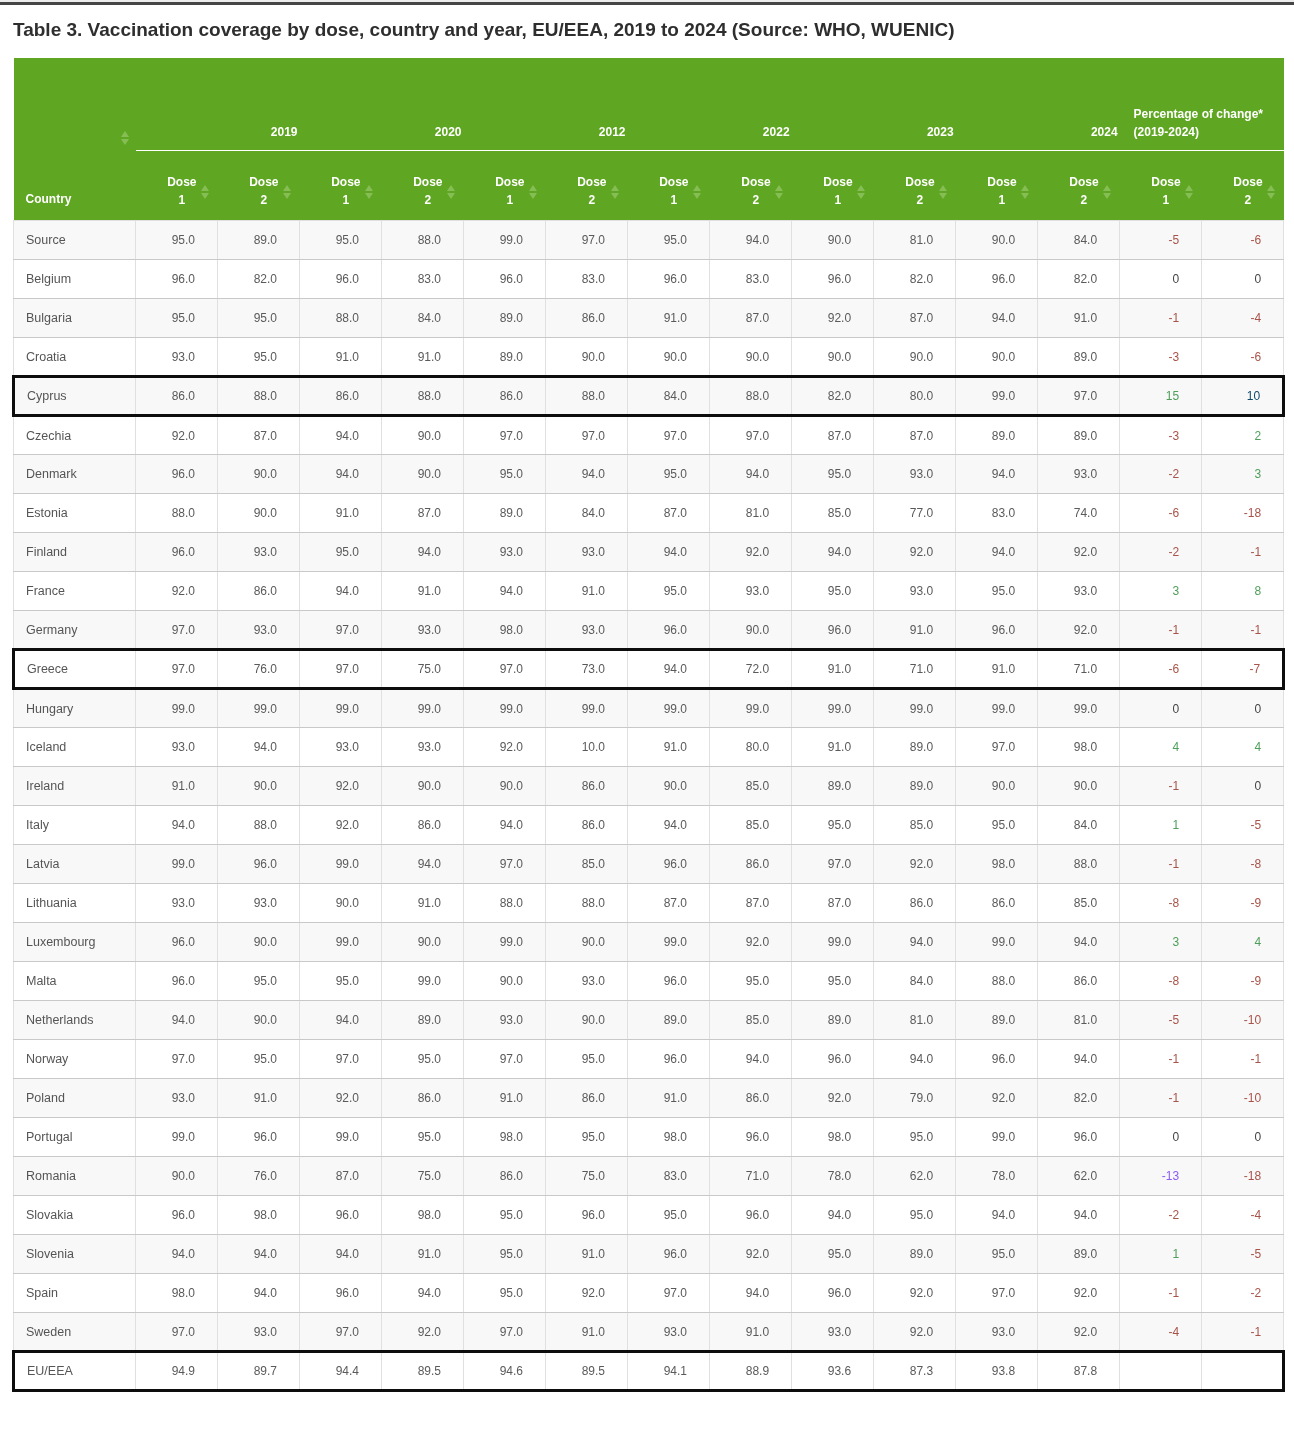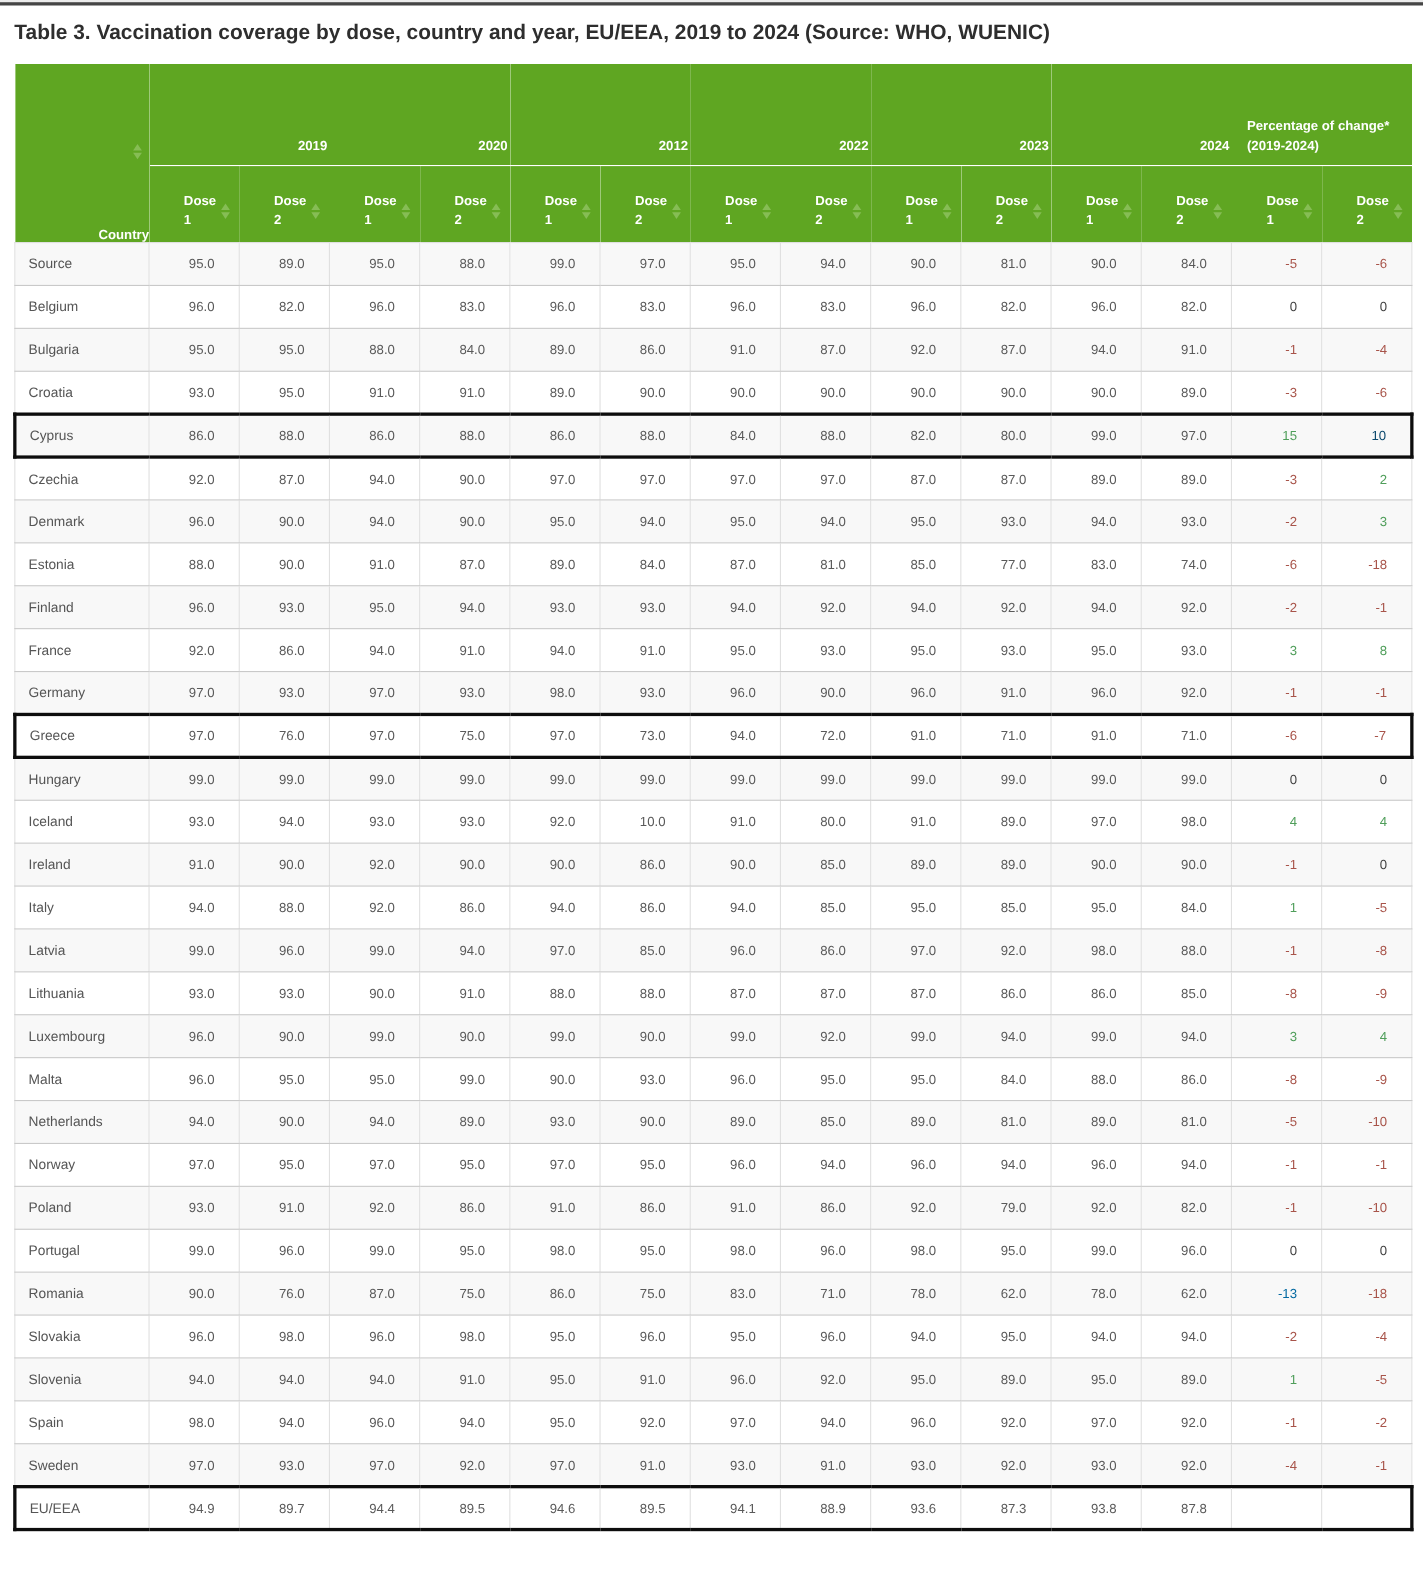--- a/index.html
+++ b/index.html
@@ -14,26 +14,26 @@
   }
   table.cov {
     margin-left: 12px; width: 1270px;
     border-collapse: collapse; table-layout: fixed;
   }
   
   thead th {
     background: #5fa622; color: #fff; font-weight: bold;
     font-size: 12px; position: relative;
   }
-  th.country-th { vertical-align: bottom; text-align: right; padding: 0 0 0 12px; }
+  th.country-th { vertical-align: bottom; text-align: left; padding: 0 0 14px 12px; }
   th.year-th  { vertical-align: bottom; text-align: right; padding: 0 2px 11px 3px; border-bottom: 1px solid #fff; height: 93px; }
   th.pct-th   { vertical-align: bottom; text-align: left; padding: 0 10px 9px 14px; line-height: 1.5; }
   th.dose-th  { vertical-align: bottom; padding: 0 9px 11px 0; height: 70px; cursor: pointer; }
   .dose-wrap { display: flex; justify-content: flex-end; align-items: center; gap: 4px; }
-  .dose-label { text-align: left; line-height: 1.45; }
+  .dose-label { text-align: center; line-height: 1.45; }
   .arrs { display: flex; flex-direction: column; gap: 2px; }
   .arr-up    { width: 0; height: 0; border-left: 4px solid transparent; border-right: 4px solid transparent; border-bottom: 6px solid #86bd55; }
   .arr-down  { width: 0; height: 0; border-left: 4px solid transparent; border-right: 4px solid transparent; border-top: 6px solid #86bd55; }
   .country-arrs { position: absolute; right: 7px; top: 50%; transform: translateY(-58%); }
   
   tbody td {
     height: 39px; background: #fff;
     border: 1px solid #e0e0e0; border-bottom-color: #c9c9c9;
     font-size: 12px; color: #5a5a5a;
     text-align: right; padding: 0 22px 0 0;
@@ -631,21 +631,21 @@
         <td>87.0</td>
         <td>75.0</td>
         <td>86.0</td>
         <td>75.0</td>
         <td>83.0</td>
         <td>71.0</td>
         <td>78.0</td>
         <td>62.0</td>
         <td>78.0</td>
         <td>62.0</td>
-        <td style="color:#0369a1">-13</td>
+        <td style="color:#8b5cf6">-13</td>
         <td style="color:#a8544a">-18</td>
       </tr>
       <tr class="">
         <td class="country-cell">Slovakia</td>
         <td>96.0</td>
         <td>98.0</td>
         <td>96.0</td>
         <td>98.0</td>
         <td>95.0</td>
         <td>96.0</td>

